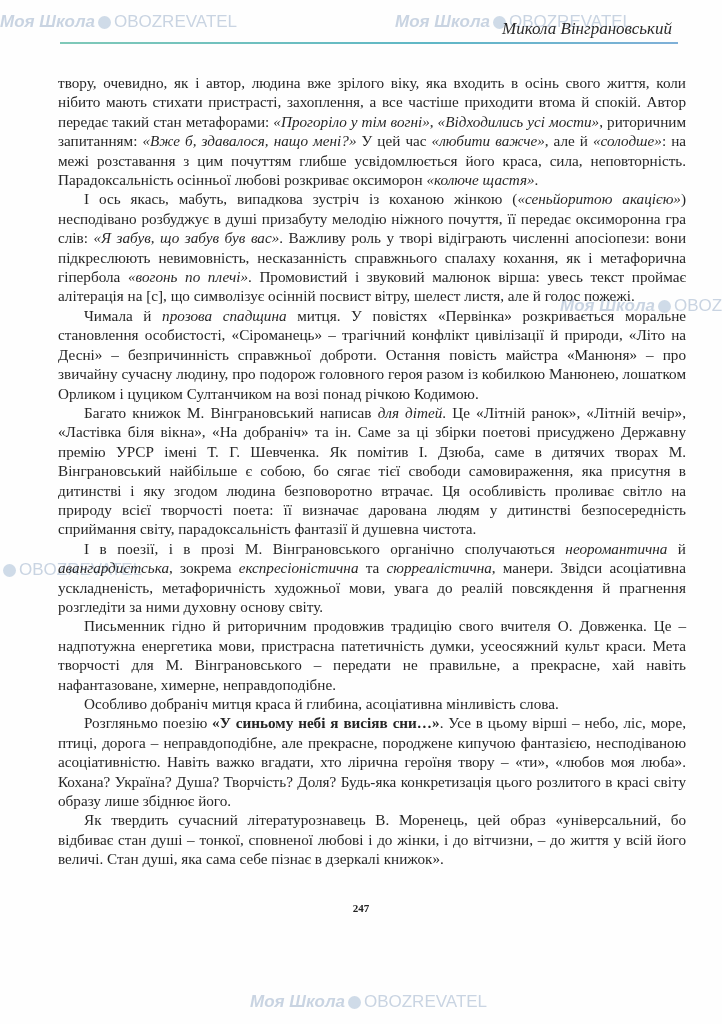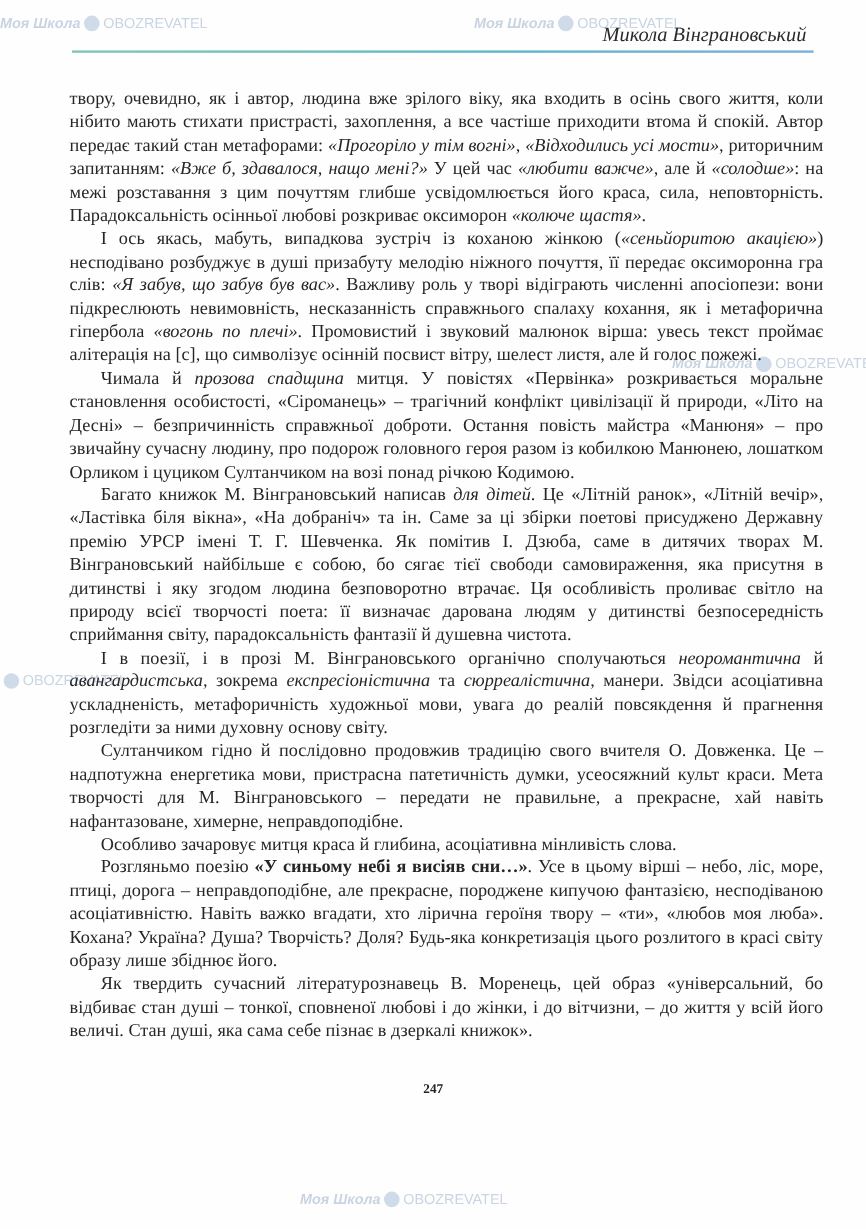--- a/index.html
+++ b/index.html
@@ -11,21 +11,21 @@
       background: linear-gradient(to right, #7fc9b8, #5fb7c6 60%, #7fb0d8); }
     .body-text { position: absolute; left: 58px; top: 73px; width: 628px;
       font-family: "Liberation Serif", serif; font-size: 15.2px; line-height: 19.4px; color: #262626;
       text-align: justify; }
     .body-text p { margin: 0; text-indent: 26px; }
     .body-text p.first { text-indent: 0; }
     .it { font-style: italic; }
     .b { font-weight: bold; }
     .page-num { position: absolute; left: 0; width: 722px; top: 902px; text-align: center;
       font-family: "Liberation Serif", serif; font-weight: bold; font-size: 11px; color: #222; }
-    .wm { position: absolute; font-family: "Liberation Sans", sans-serif; font-size: 12px; color: #c9d4e2; white-space: nowrap; pointer-events: none; }
+    .wm { position: absolute; font-family: "Liberation Sans", sans-serif; font-size: 17px; color: #c9d4e2; white-space: nowrap; pointer-events: none; }
     .wm .circle { display: inline-block; width: 13px; height: 13px; border-radius: 50%; background: #cfdbe8; vertical-align: middle; margin: 0 3px; }
     .wm .school { font-style: italic; font-weight: bold; }
   </style>
 </head>
 <body>
 
 <div class="page">
 
   <div class="wm" style="left:0;top:12px;">
     <span class="school">Моя Школа</span><span class="circle"></span><span>OBOZREVATEL</span>
@@ -47,20 +47,20 @@
     <div class="header-title">Микола Вінграновський</div>
     <div class="header-rule"></div>
   </div>
 
   <div class="body-text" id="body-text">
       <p class="first"><span>твору, очевидно, як і автор, людина вже зрілого віку, яка входить в осінь свого життя, коли нібито мають стихати пристрасті, захоплення, а все частіше приходити втома й спокій. Автор передає такий стан метафорами: </span><span class="it">«Прогоріло у тім вогні»</span><span>, </span><span class="it">«Відходились усі мости»</span><span>, риторичним запитанням: </span><span class="it">«Вже б, здавалося, нащо мені?»</span><span> У цей час </span><span class="it">«любити важче»</span><span>, але й </span><span class="it">«солодше»</span><span>: на межі розставання з цим почуттям глибше усвідомлюється його краса, сила, неповторність. Парадоксальність осінньої любові розкриває оксиморон </span><span class="it">«колюче щастя»</span><span>.</span></p>
       <p><span>І ось якась, мабуть, випадкова зустріч із коханою жінкою (</span><span class="it">«сеньйоритою акацією»</span><span>) несподівано розбуджує в душі призабуту мелодію ніжного почуття, її передає оксиморонна гра слів: </span><span class="it">«Я забув, що забув був вас»</span><span>. Важливу роль у творі відіграють численні апосіопези: вони підкреслюють невимовність, несказанність справжнього спалаху кохання, як і метафорична гіпербола </span><span class="it">«вогонь по плечі»</span><span>. Промовистий і звуковий малюнок вірша: увесь текст проймає алітерація на [с], що символізує осінній посвист вітру, шелест листя, але й голос пожежі.</span></p>
       <p><span>Чимала й </span><span class="it">прозова спадщина</span><span> митця. У повістях «Первінка» розкривається моральне становлення особистості, «Сіроманець» – трагічний конфлікт цивілізації й природи, «Літо на Десні» – безпричинність справжньої доброти. Остання повість майстра «Манюня» – про звичайну сучасну людину, про подорож головного героя разом із кобилкою Манюнею, лошатком Орликом і цуциком Султанчиком на возі понад річкою Кодимою.</span></p>
       <p><span>Багато книжок М. Вінграновський написав </span><span class="it">для дітей</span><span>. Це «Літній ранок», «Літній вечір», «Ластівка біля вікна», «На добраніч» та ін. Саме за ці збірки поетові присуджено Державну премію УРСР імені Т. Г. Шевченка. Як помітив І. Дзюба, саме в дитячих творах М. Вінграновський найбільше є собою, бо сягає тієї свободи самовираження, яка присутня в дитинстві і яку згодом людина безповоротно втрачає. Ця особливість проливає світло на природу всієї творчості поета: її визначає дарована людям у дитинстві безпосередність сприймання світу, парадоксальність фантазії й душевна чистота.</span></p>
       <p><span>І в поезії, і в прозі М. Вінграновського органічно сполучаються </span><span class="it">неоромантична</span><span> й </span><span class="it">авангардистська</span><span>, зокрема </span><span class="it">експресіоністична</span><span> та </span><span class="it">сюрреалістична</span><span>, манери. Звідси асоціативна ускладненість, метафоричність художньої мови, увага до реалій повсякдення й прагнення розгледіти за ними духовну основу світу.</span></p>
-      <p><span>Султанчиком гідно й послідовно продовжив традицію свого вчителя О. Довженка. Це – надпотужна енергетика мови, пристрасна патетичність думки, усеосяжний культ краси. Мета творчості для М. Вінграновського – передати не правильне, а прекрасне, хай навіть нафантазоване, химерне, неправдоподібне.</span></p>
-      <p><span>Особливо зачаровує митця краса й глибина, асоціативна мінливість слова.</span></p>
+      <p><span>Письменник гідно й риторичним продовжив традицію свого вчителя О. Довженка. Це – надпотужна енергетика мови, пристрасна патетичність думки, усеосяжний культ краси. Мета творчості для М. Вінграновського – передати не правильне, а прекрасне, хай навіть нафантазоване, химерне, неправдоподібне.</span></p>
+      <p><span>Особливо добраніч митця краса й глибина, асоціативна мінливість слова.</span></p>
       <p><span>Розгляньмо поезію </span><span class="b">«У синьому небі я висіяв сни…»</span><span>. Усе в цьому вірші – небо, ліс, море, птиці, дорога – неправдоподібне, але прекрасне, породжене кипучою фантазією, несподіваною асоціативністю. Навіть важко вгадати, хто лірична героїня твору – «ти», «любов моя люба». Кохана? Україна? Душа? Творчість? Доля? Будь-яка конкретизація цього розлитого в красі світу образу лише збіднює його.</span></p>
       <p><span>Як твердить сучасний літературознавець В. Моренець, цей образ «універсальний, бо відбиває стан душі – тонкої, сповненої любові і до жінки, і до вітчизни, – до життя у всій його величі. Стан душі, яка сама себе пізнає в дзеркалі книжок».</span></p>
     </div>
 
   <div class="page-num">247</div>
 </div>
 
 </body></html>

